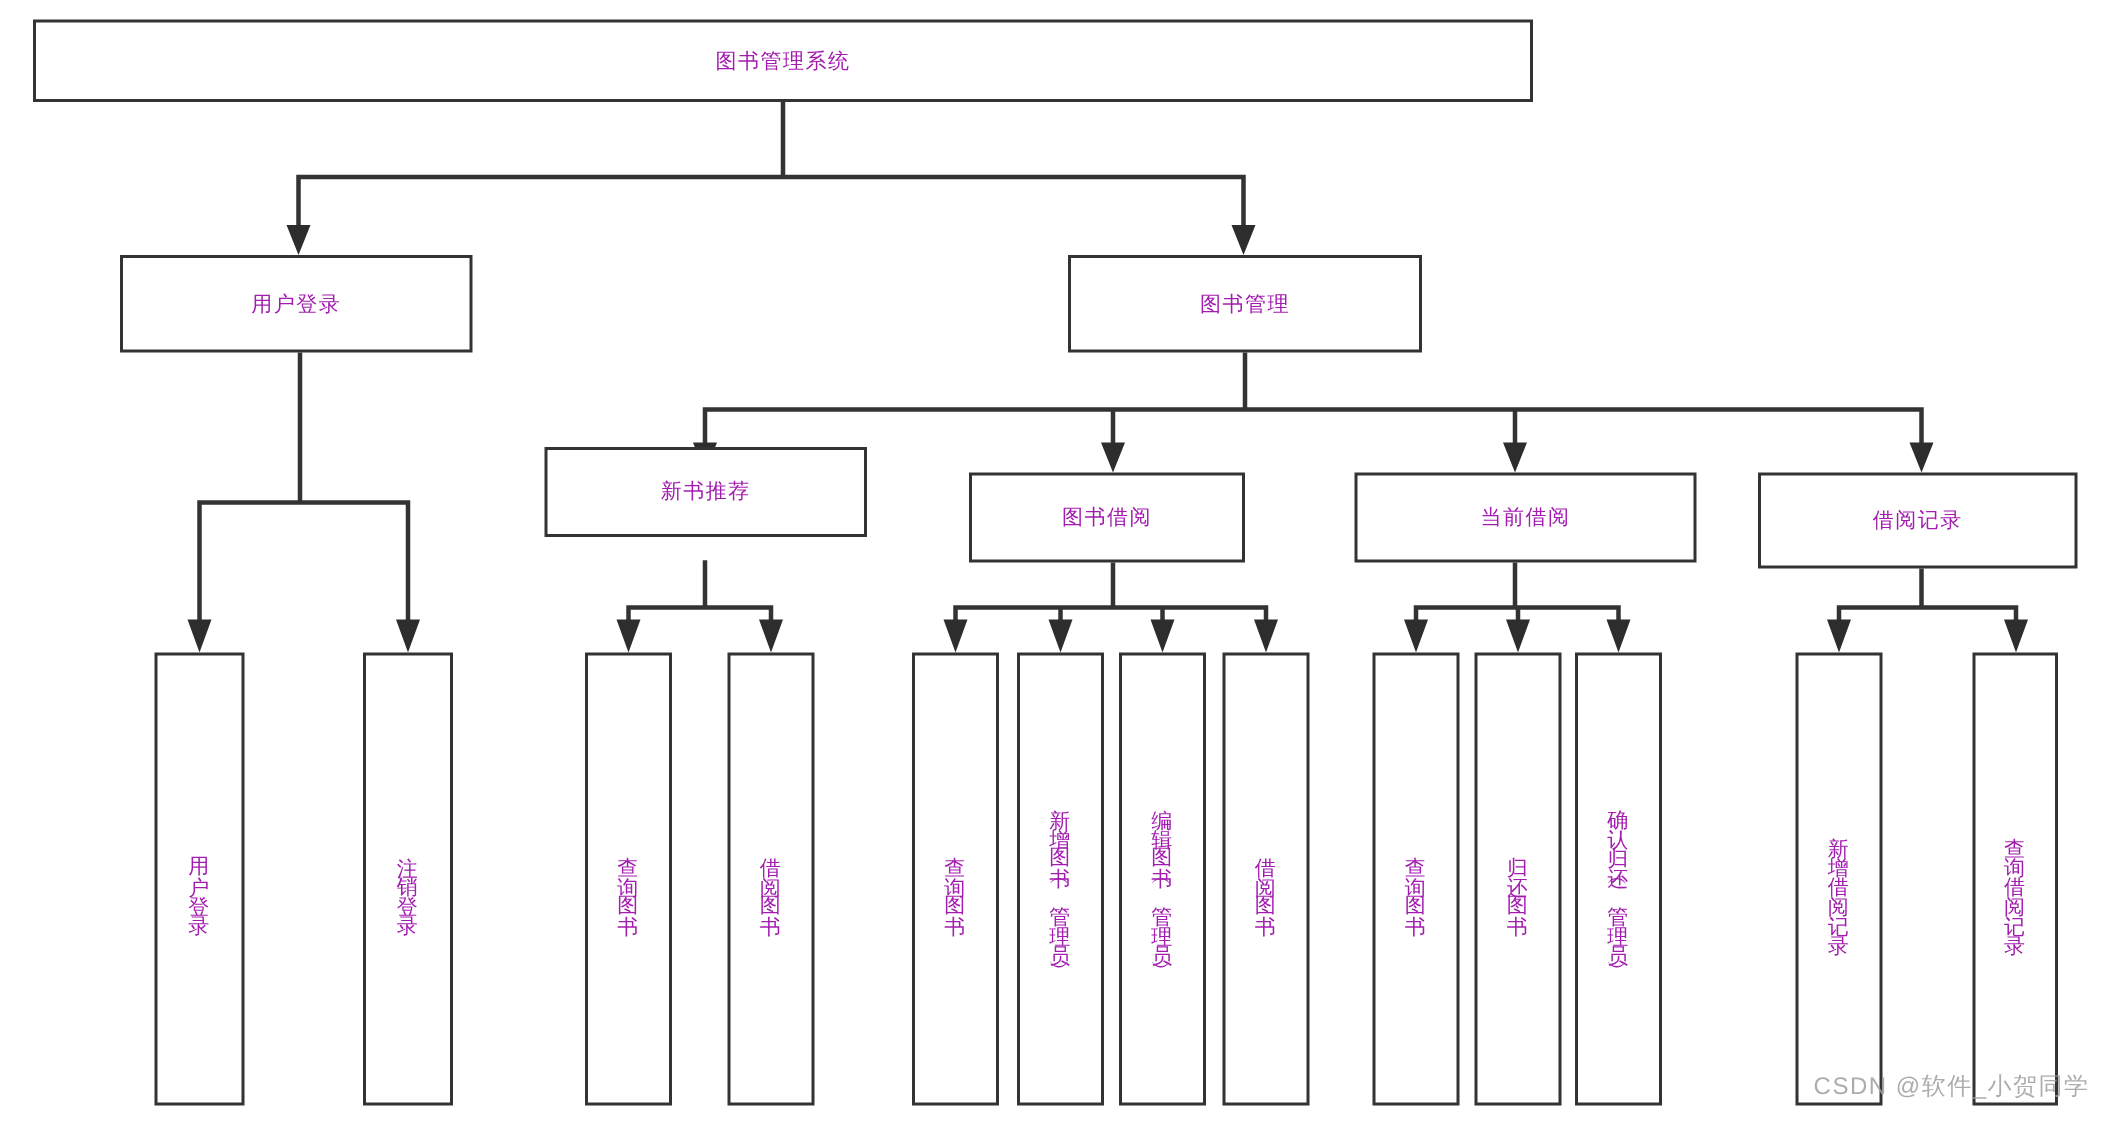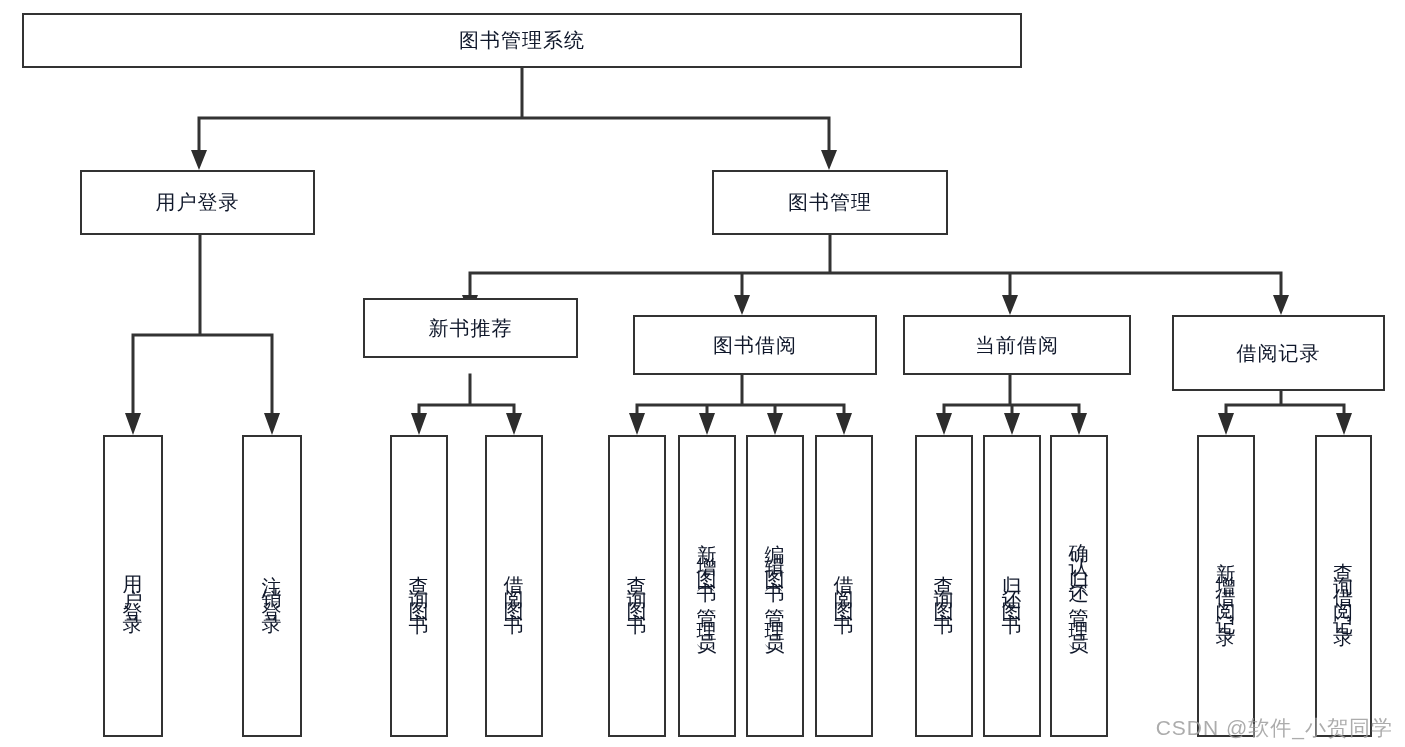--- a/index.html
+++ b/index.html
@@ -22,36 +22,36 @@
     pointer-events: none;
   }
   .node {
     position: absolute;
     box-sizing: border-box;
     border: 2.5px solid #333333;
     background: #ffffff;
     display: flex;
     align-items: center;
     justify-content: center;
-    font-size: 20px;
-    color: #0f172a;
+    font-size: 14px;
+    color: #a21caf;
     letter-spacing: 1px;
     white-space: nowrap;
   }
   .vnode {
     writing-mode: vertical-lr;
     letter-spacing: 13px;
     line-height: 1;
     white-space: normal;
   }
   .watermark {
     position: absolute;
     top: 714px;
     right: 12px;
-    font-size: 21px;
+    font-size: 16px;
     color: rgba(158, 158, 158, 0.85);
     letter-spacing: 1px;
     z-index: 5;
   }
 </style>
 </head>
 <body>
 
 <div class="canvas">
 
@@ -85,23 +85,23 @@
       M1218 413 L1234 413 L1226 435 Z
       M1336 413 L1352 413 L1344 435 Z"></path>
   </svg>
 
   <div class="node" style="left:22px; top:13px; width:1000px; height:55px;">图书管理系统</div>
 
   <div class="node" style="left:80px; top:170px; width:235px; height:65px;">用户登录</div>
   <div class="node" style="left:712px; top:170px; width:236px; height:65px;">图书管理</div>
 
   <div class="node" style="left:363px; top:298px; width:215px; height:60px;">新书推荐</div>
-  <div class="node" style="left:633px; top:315px; width:244px; height:60px;">图书借阅</div>
+  <div class="node" style="left:646px; top:315px; width:184px; height:60px;">图书借阅</div>
   <div class="node" style="left:903px; top:315px; width:228px; height:60px;">当前借阅</div>
-  <div class="node" style="left:1172px; top:315px; width:213px; height:76px;">借阅记录</div>
+  <div class="node" style="left:1172px; top:315px; width:213px; height:64px;">借阅记录</div>
 
   <div class="node vnode" style="left:103px; top:435px; width:60px; height:302px;">用户登录</div>
   <div class="node vnode" style="left:242px; top:435px; width:60px; height:302px;">注销登录</div>
 
   <div class="node vnode" style="left:390px; top:435px; width:58px; height:302px;">查询图书</div>
   <div class="node vnode" style="left:485px; top:435px; width:58px; height:302px;">借阅图书</div>
 
   <div class="node vnode" style="left:608px; top:435px; width:58px; height:302px;">查询图书</div>
   <div class="node vnode" style="left:678px; top:435px; width:58px; height:302px;">新增图书（管理员）</div>
   <div class="node vnode" style="left:746px; top:435px; width:58px; height:302px;">编辑图书（管理员）</div>

